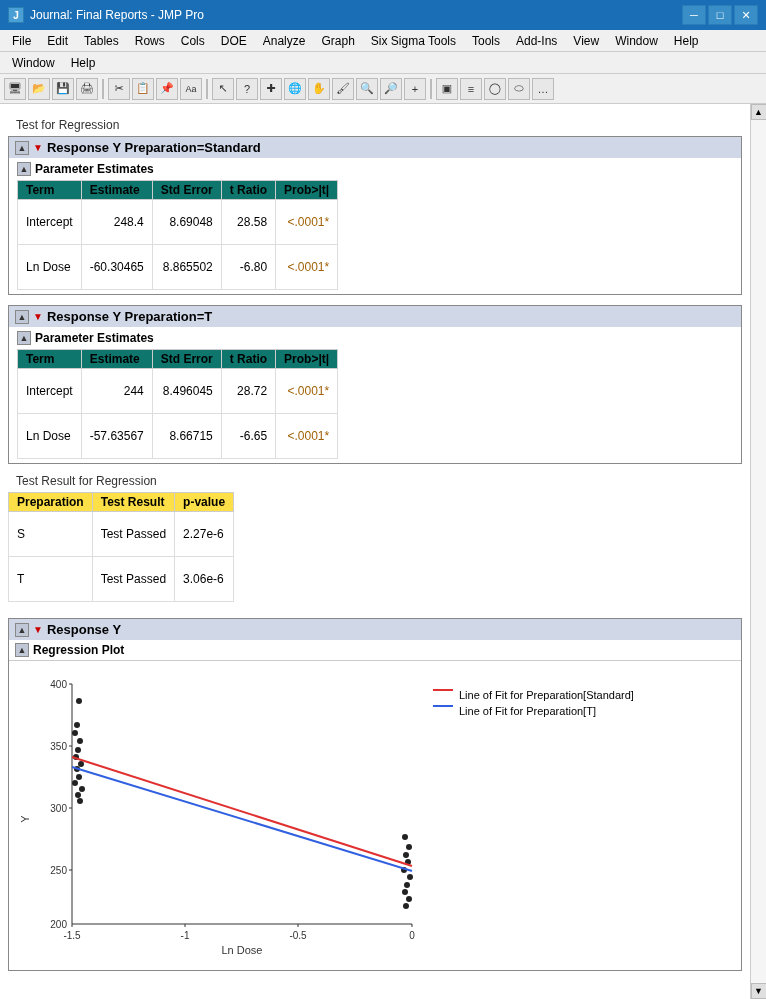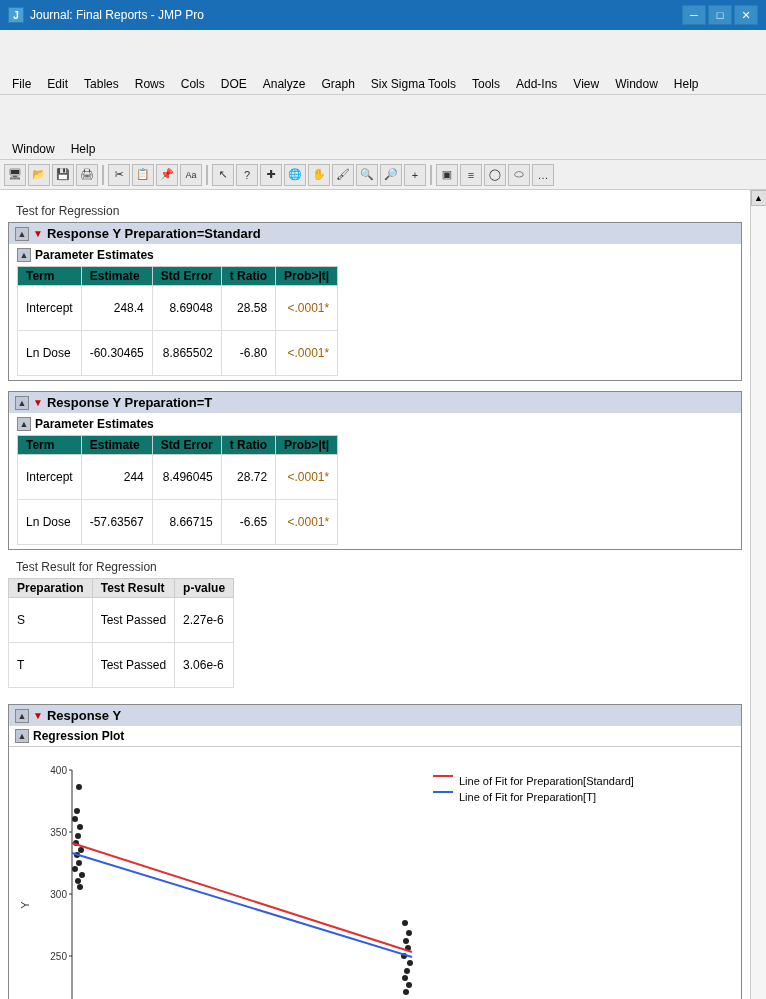--- a/index.html
+++ b/index.html
@@ -22,21 +22,20 @@
     .title-bar-btn { width: 24px; height: 20px; background: #3a8ec8; border: 1px solid #2a7eb8; color: white; font-size: 11px; display: flex; align-items: center; justify-content: center; cursor: pointer; }
     
     
     .menu-bar {
       background: #f0f0f0;
       height: 22px;
       display: flex;
       align-items: center;
       padding: 0 4px;
       border-bottom: 1px solid #ccc;
-      margin-top: 43px;
     }
     .menu-item { padding: 2px 8px; font-size: 12px; cursor: pointer; }
     
     
     .toolbar {
       background: #f0f0f0;
       height: 30px;
       display: flex;
       align-items: center;
       padding: 0 4px;
@@ -94,21 +93,21 @@
     .param-header { display: flex; align-items: center; gap: 4px; font-weight: bold; font-size: 12px; margin-bottom: 4px; }
     
     
     table { border-collapse: collapse; font-size: 12px; }
     th { background: #0f766e; border: 1px solid #ccc; padding: 2px 8px; font-weight: bold; text-align: left; }
     td { border: 1px solid #ddd; padding: 15px 8px; }
     .orange-link { color: #a16207; }
     .num { text-align: right; }
     
     
-    .result-table th { background: #e5e5e5; }
+    .result-table th { background: #fde047; }
     
     
     .plot-section {
       border: 1px solid #888;
       margin-top: 10px;
     }
     .plot-header {
       background: #d0d8e8;
       padding: 3px 6px;
       display: flex; align-items: center; gap: 4px;

